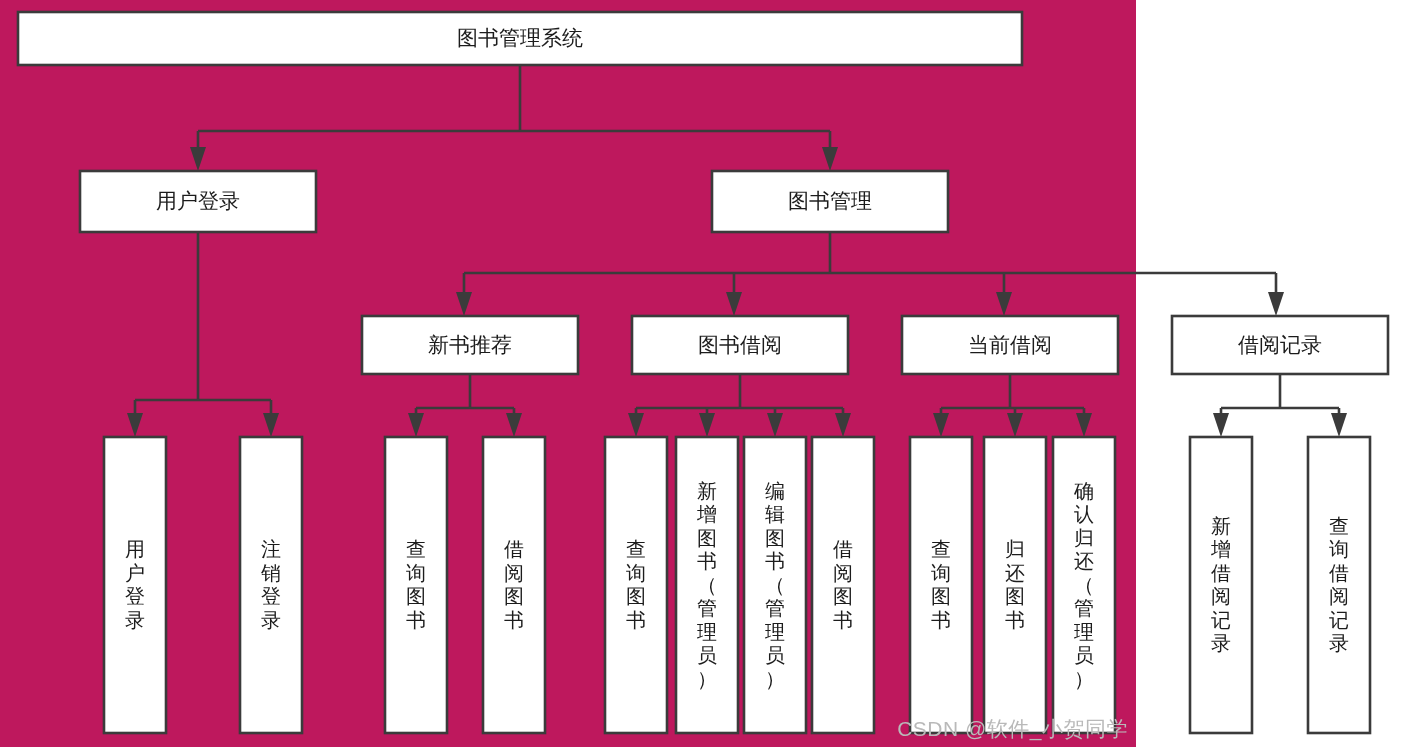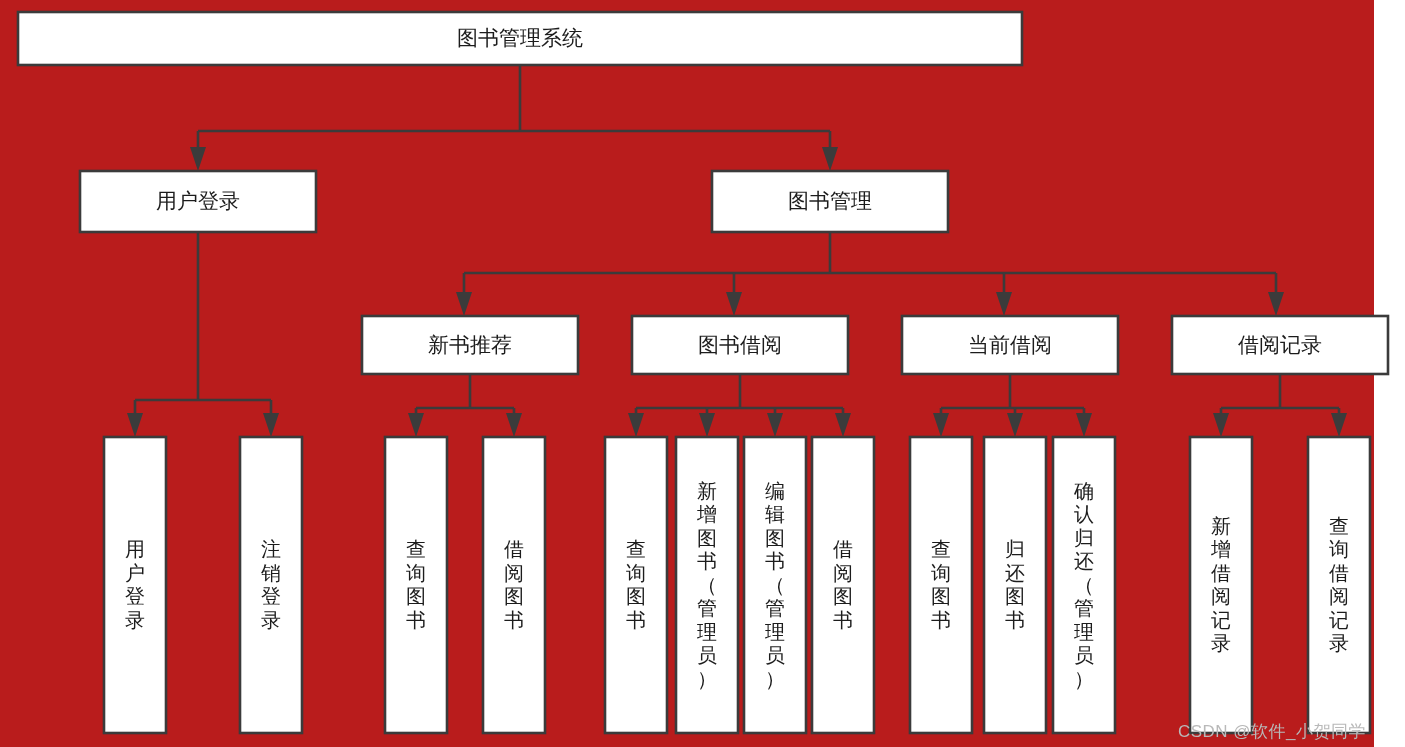--- a/index.html
+++ b/index.html
@@ -8,23 +8,23 @@
     background: #ffffff;
   }
   body {
     width: 1405px;
     height: 747px;
     overflow: hidden;
     font-family: "Liberation Sans", "DejaVu Sans", sans-serif;
   }
   #diagram-root {
     position: relative;
-    width: 1374px;
+    width: 1136px;
     height: 747px;
-    background: #b91c1c;
+    background: #be185d;
   }
   svg#flowchart {
     position: absolute;
     left: 0;
     top: 0;
     width: 1405px;
     height: 747px;
     display: block;
   }
   .node-box {
@@ -53,21 +53,21 @@
     font-family: "Liberation Sans", "DejaVu Sans", sans-serif;
     font-size: 20px;
     fill: #1c1c1c;
     text-anchor: middle;
   }
   .watermark {
     position: absolute;
     right: 8px;
     bottom: 4px;
     font-family: "Liberation Sans", "DejaVu Sans", sans-serif;
-    font-size: 17px;
+    font-size: 21px;
     color: #b9b9b9;
     white-space: nowrap;
     letter-spacing: 0.5px;
     pointer-events: none;
   }
 </style>
 </head>
 <body>
 
 <div id="diagram-root">

